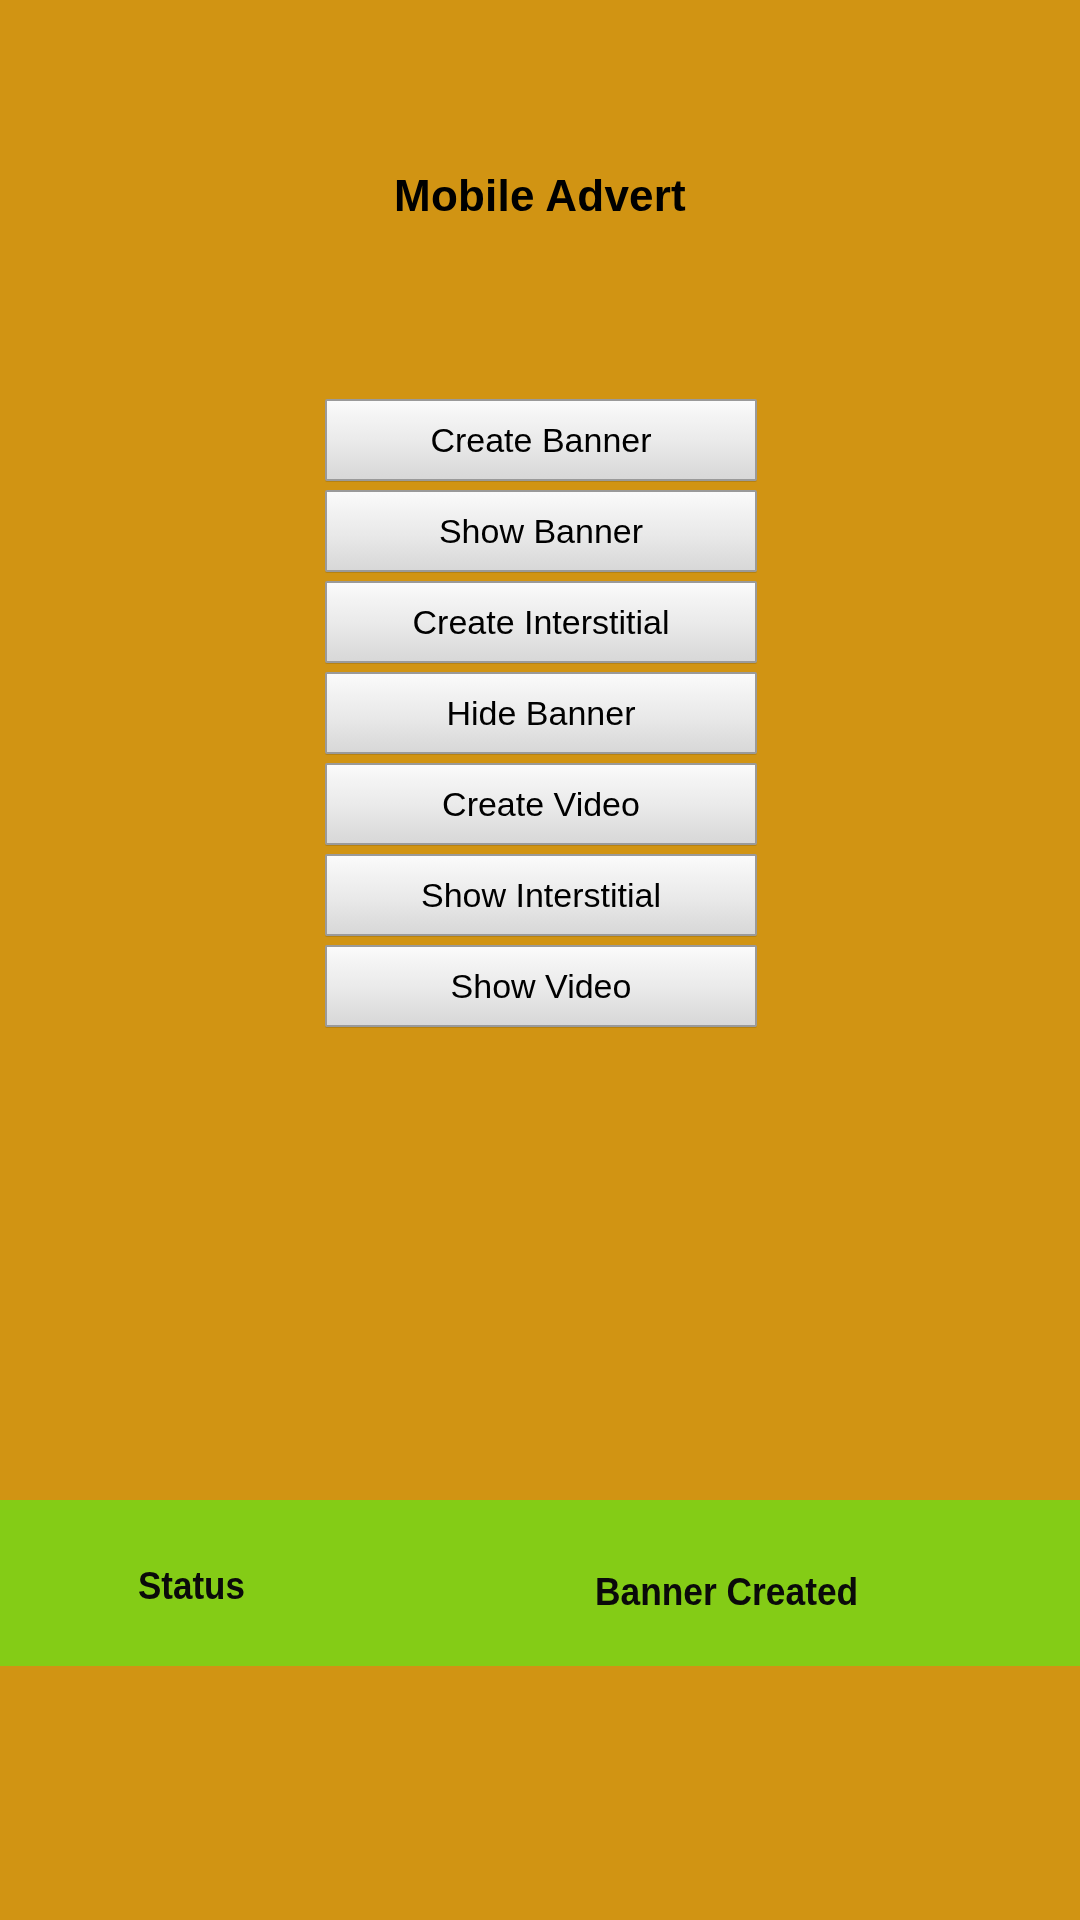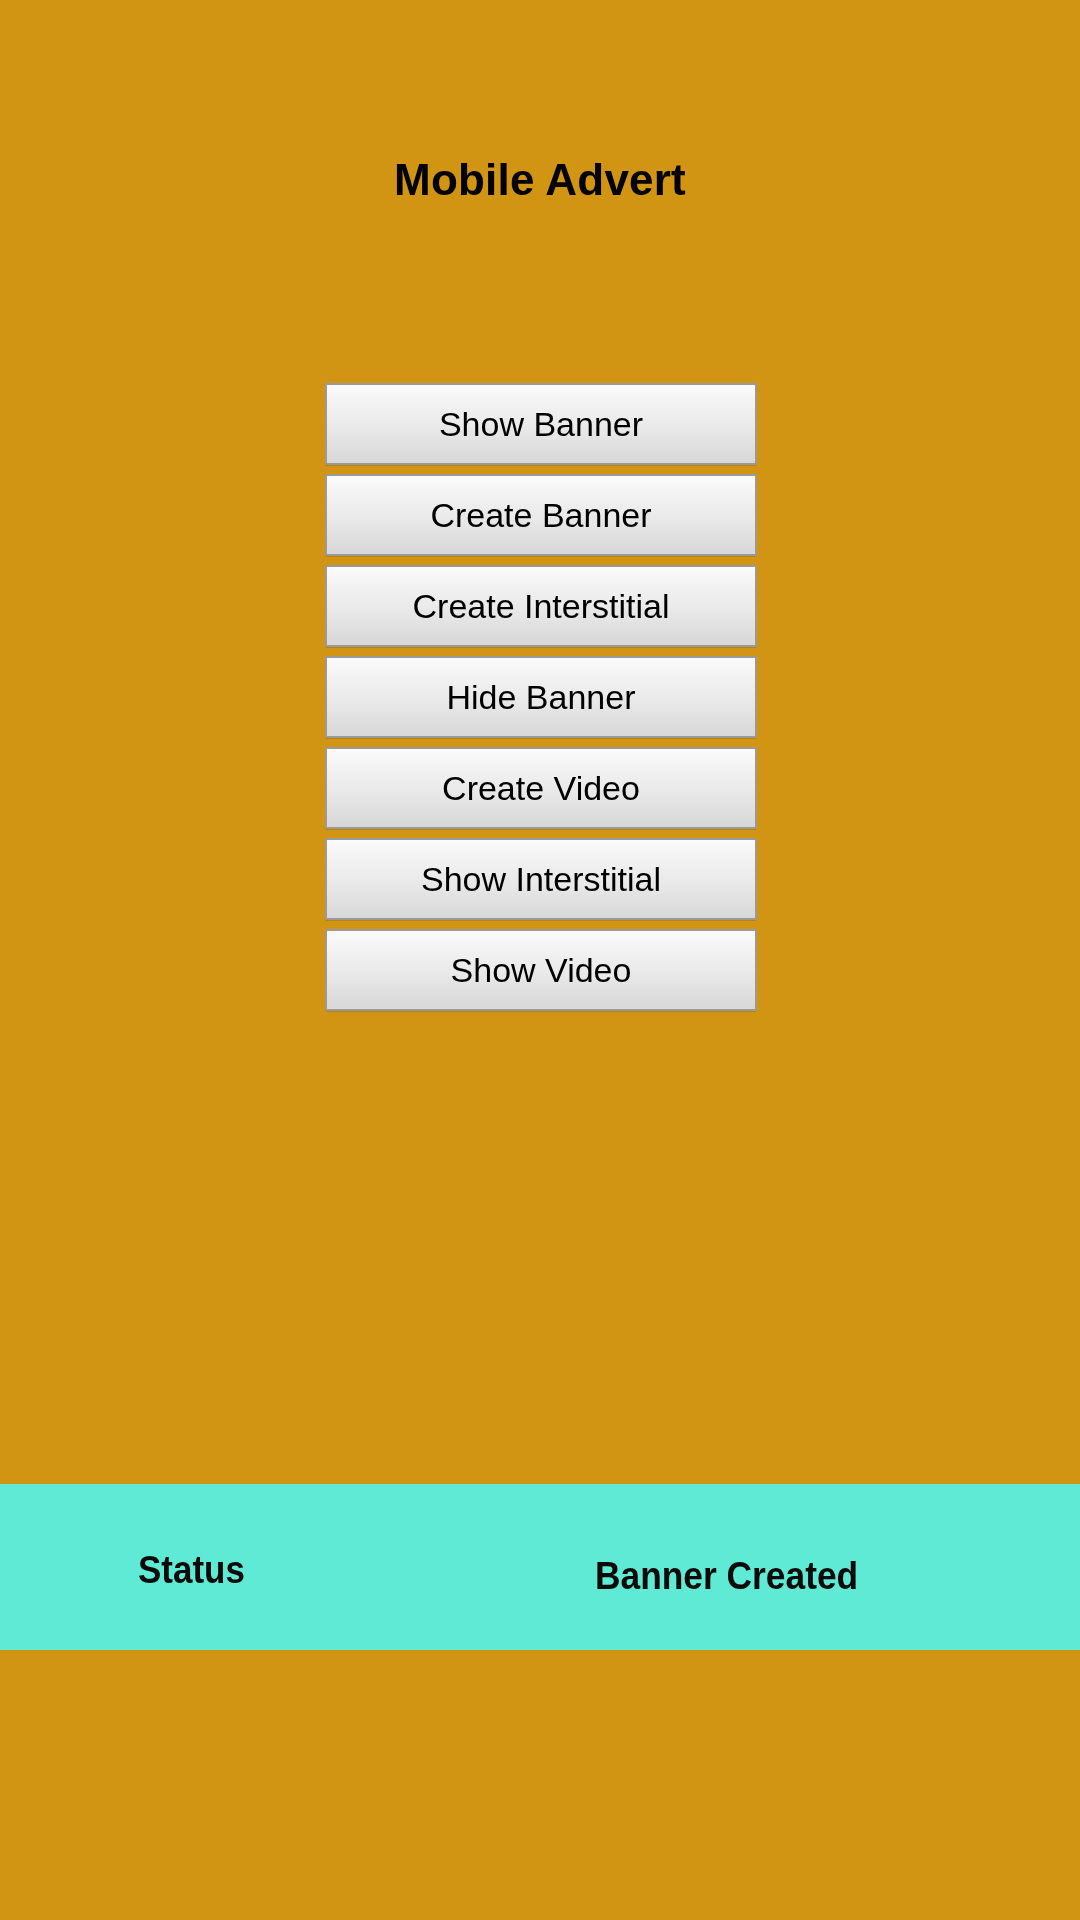--- a/index.html
+++ b/index.html
@@ -25,20 +25,21 @@
     flex-direction: column;
   }
 
   
   #top-region {
     position: relative;
     width: 100%;
     height: 1484px;
     background: #d19413;
     flex: none;
+    margin-top: 16px;
   }
 
   #page-title {
     position: absolute;
     top: 150px;
     left: 0;
     width: 100%;
     text-align: center;
     font-size: 44px;
     font-weight: bold;
@@ -82,21 +83,21 @@
     white-space: nowrap;
     overflow: hidden;
   }
   .app-button:last-child { margin-bottom: 0; }
 
   
   #status-panel {
     position: relative;
     width: 100%;
     height: 166px;
-    background: #5eead4;
+    background: #84cc16;
     flex: none;
   }
 
   #status-label {
     position: absolute;
     left: 138px;
     top: 64px;
     font-family: "Liberation Sans", sans-serif;
     font-size: 38px;
     font-weight: bold;
@@ -132,22 +133,22 @@
 </head>
 <body>
 
 <div id="screen">
 
   <div id="top-region">
 
     <div id="page-title">Mobile Advert</div>
 
     <div id="button-stack">
+      <button class="app-button">Create Banner</button>
       <button class="app-button">Show Banner</button>
-      <button class="app-button">Create Banner</button>
       <button class="app-button">Create Interstitial</button>
       <button class="app-button">Hide Banner</button>
       <button class="app-button">Create Video</button>
       <button class="app-button">Show Interstitial</button>
       <button class="app-button">Show Video</button>
     </div>
 
   </div>
 
   <div id="status-panel">

